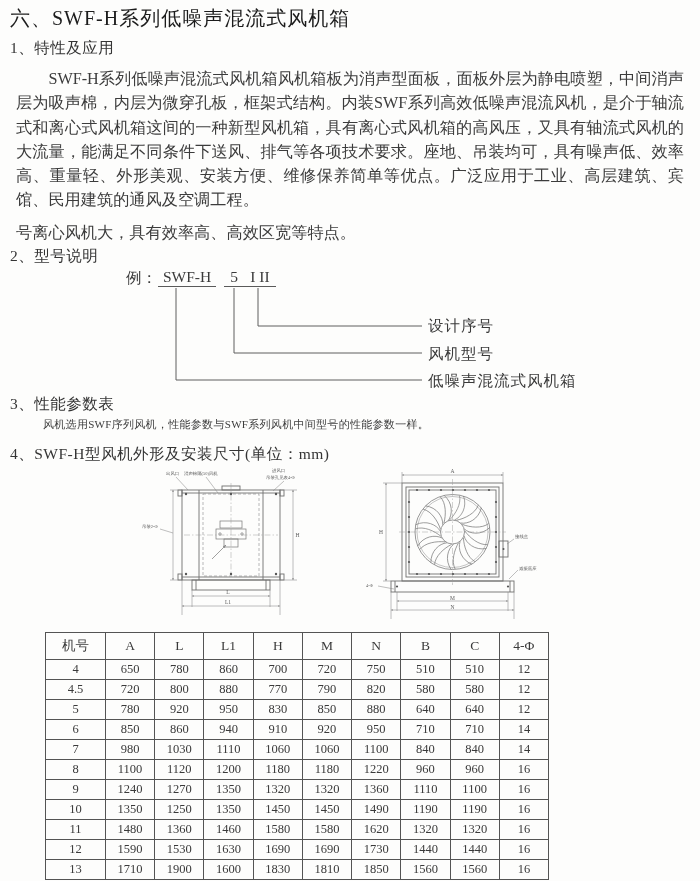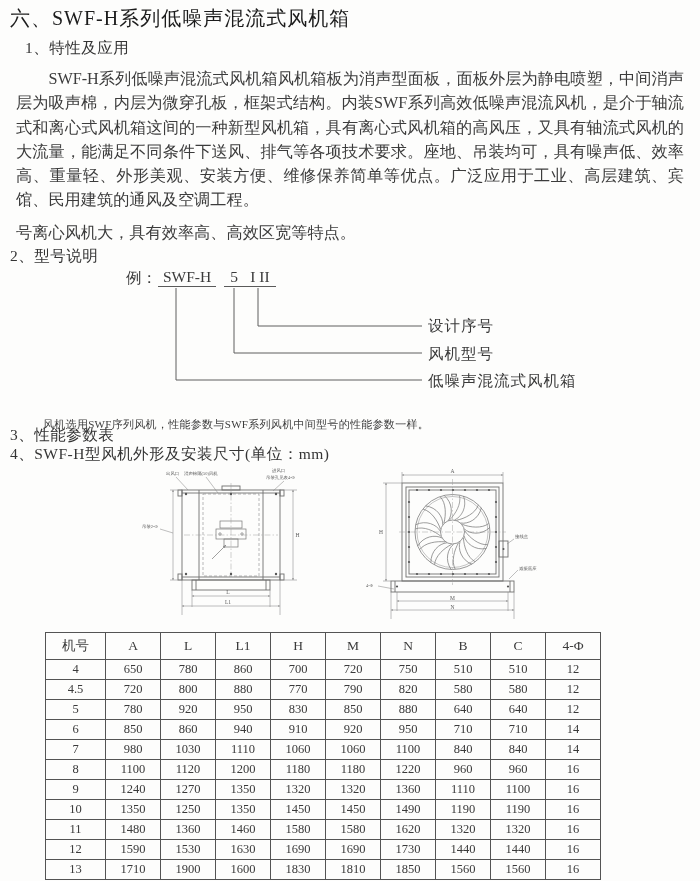--- a/index.html
+++ b/index.html
@@ -7,23 +7,23 @@
     width:700px;height:881px;background:#ffffff;overflow:hidden;
     font-family:"Liberation Serif","DejaVu Serif",serif;
     color:#3f3f3f;
   }
   .page{position:relative;width:700px;height:881px;background:#fdfdfc;}
   .doc-title{
     position:absolute;left:10px;top:5px;font-size:20px;font-weight:normal;
     color:#1c1c1c;letter-spacing:1px;white-space:nowrap;
   }
   .sec-heading{position:absolute;left:10px;font-size:15.5px;color:#343434;white-space:nowrap;letter-spacing:0.5px;}
-  .h-s1{top:38px;margin-left:15px;}
+  .h-s1{top:38px;}
   .h-s2{top:246px;}
-  .h-s3{top:394px;margin-top:31px;}
+  .h-s3{top:394px;}
   .h-s4{top:444px;}
   .body-text{
     position:absolute;left:8px;top:59px;width:684px;
     font-size:16.2px;line-height:24.3px;text-align:justify;color:#3c3c3c;
   }
   .body-text p{margin:8px;}
   .body-text .indent{text-indent:2em;}
   .s3-text{position:absolute;left:43px;top:417px;font-size:11px;color:#3c3c3c;white-space:nowrap;letter-spacing:0.3px;}
   
   .example-label{position:absolute;left:126px;top:268px;font-size:15.5px;color:#3a3a3a;}
@@ -36,21 +36,21 @@
   .mp-design{left:244px;width:32px;}
   .callout{position:absolute;left:428px;font-size:15.5px;color:#3a3a3a;white-space:nowrap;letter-spacing:1px;}
   .co-1{top:316px;}
   .co-2{top:344px;}
   .co-3{top:371px;}
   .diagram-lines{position:absolute;left:0;top:284px;}
   
   .drawings{position:absolute;left:100px;top:463px;}
   
   .dim-table-wrap{position:absolute;left:45px;top:632px;}
-  table.dims{border-collapse:collapse;width:556px;table-layout:fixed;border:1.5px solid #4a4a4a;background:#fdfdfc;}
+  table.dims{border-collapse:collapse;width:504px;table-layout:fixed;border:1.5px solid #4a4a4a;background:#fdfdfc;}
   table.dims th,table.dims td{
     border:1px solid #545454;text-align:center;padding:0;
     font-size:12.5px;color:#3a3a3a;font-weight:normal;
   }
   table.dims thead th{height:26px;font-size:13.5px;}
   table.dims tbody td{height:19px;line-height:19px;font-size:12.5px;}
   svg text{font-family:"Liberation Serif","DejaVu Serif",serif;}
 </style>
 </head>
 <body>

